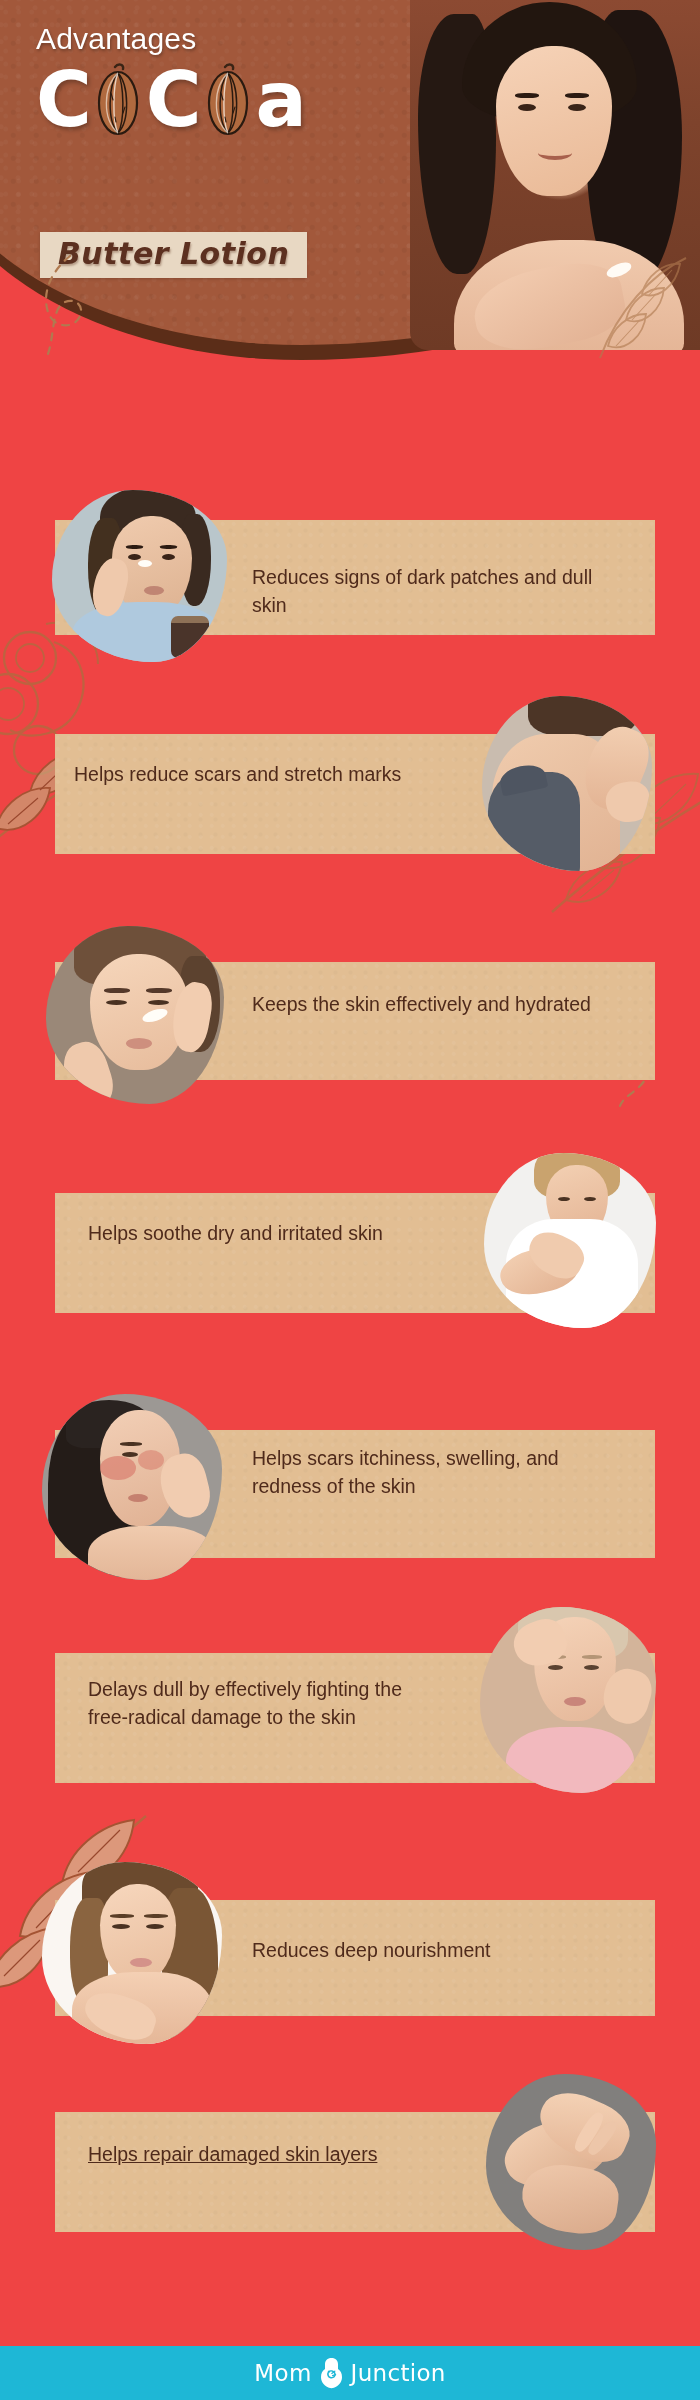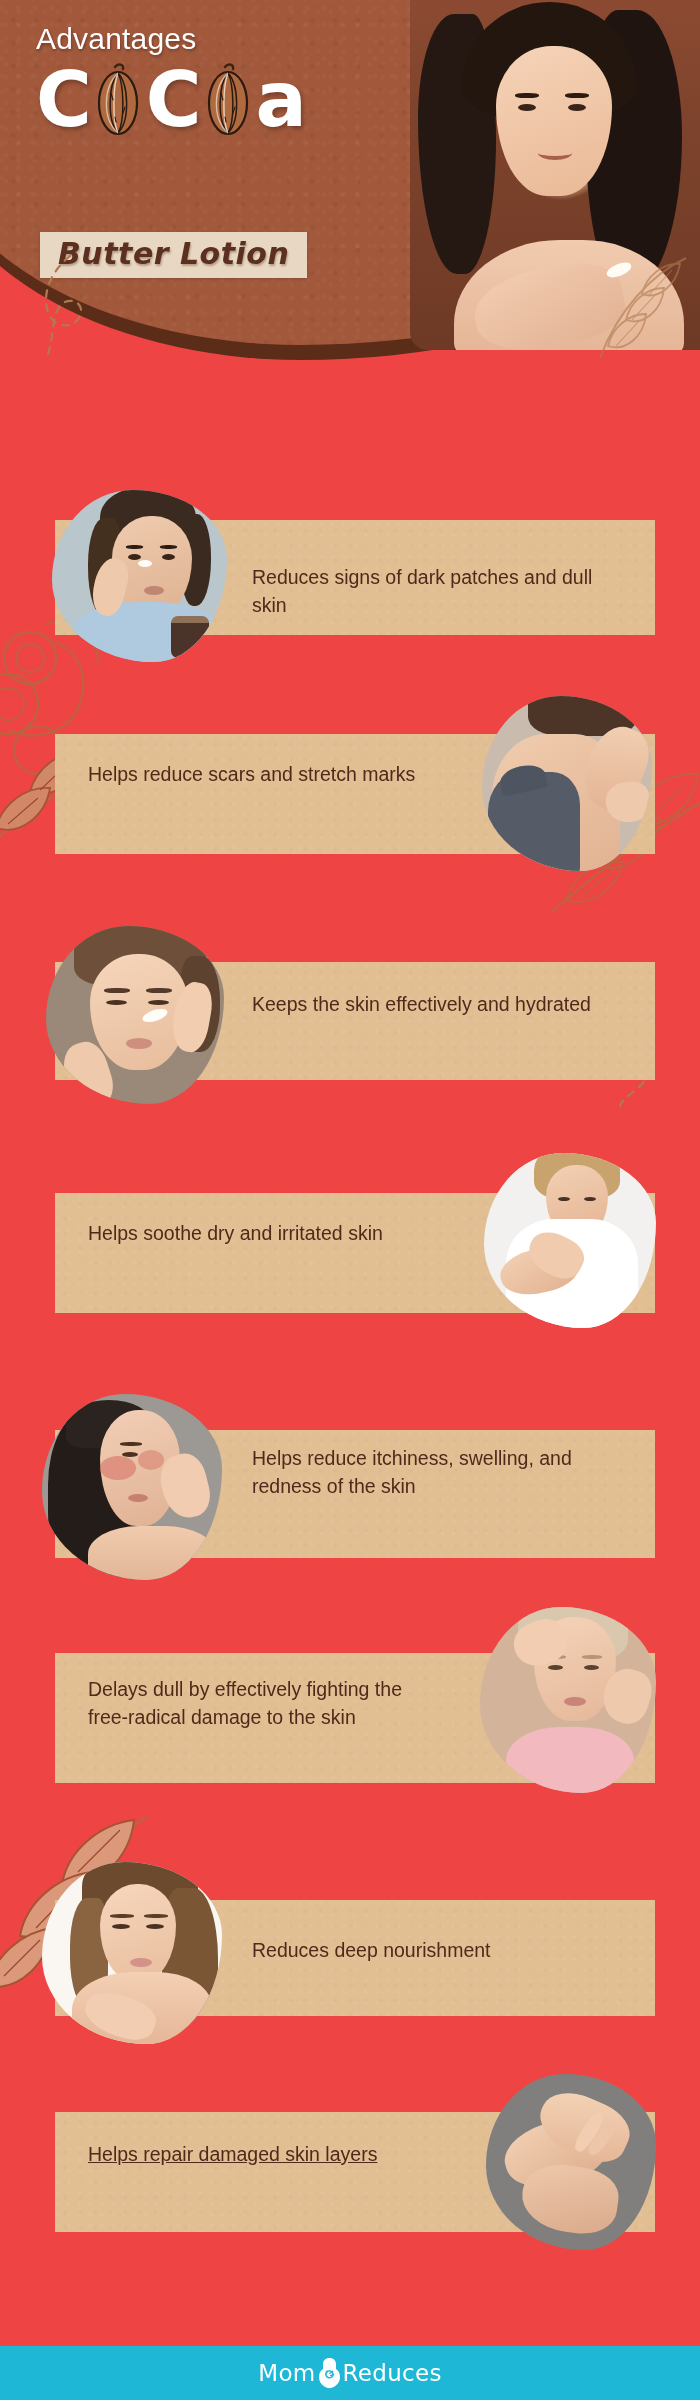--- a/index.html
+++ b/index.html
@@ -130,21 +130,21 @@
   .ph .head { position:absolute; border-radius:48% 48% 45% 45% / 42% 42% 58% 58%; }
   .ph .hair { position:absolute; }
   .ph .body { position:absolute; }
   .ph .hand { position:absolute; border-radius:45% 40% 40% 50%; }
 
   
   .footer {
     position:absolute; left:0; bottom:0; width:700px; height:54px;
     background:#1EB7D6; display:flex; align-items:center; justify-content:center;
   }
-  .logo-row { display:flex; align-items:center; gap:1px; }
+  .logo-row { display:flex; align-items:center; gap:7px; }
   .logo-text {
     color:#FFFFFF; font-size:23px; font-weight:400; letter-spacing:.3px;
     font-family:"DejaVu Sans", sans-serif;
   }
   .logo-mark { width:25px; height:32px; position:relative; }
 </style>
 </head>
 <body>
 
 <div class="page">
@@ -300,21 +300,21 @@
       <div class="ph">
         <div class="bg" style="background:#C9BCAF;"></div>
         <div class="hair" style="left:46px; top:-24px; width:110px; height:64px; background:#4C3526; border-radius:50% 50% 30% 30%;"></div>
         <div class="body" style="left:10px; top:38px; width:128px; height:150px; background:linear-gradient(150deg,#F0CCAE,#E0B191); border-radius:42% 36% 18% 26%;"></div>
         <div style="position:absolute; left:6px; top:76px; width:92px; height:110px; background:#555C67; border-radius:36% 30% 14% 20%;"></div>
         <div style="position:absolute; left:18px; top:70px; width:46px; height:26px; background:#4E5561; border-radius:50% 50% 10% 10%; transform:rotate(-12deg);"></div>
         <div class="hand" style="right:8px; top:30px; width:56px; height:84px; background:linear-gradient(160deg,#F3D0B3,#E2B292); transform:rotate(22deg);"></div>
         <div class="hand" style="right:2px; top:86px; width:44px; height:40px; background:#EFC9AC; transform:rotate(-8deg);"></div>
       </div>
     </div>
-    <div class="band-text" style="left:88px; top:50px; width:330px;">Helps reduce scars and stretch marks</div>
+    <div class="band-text" style="left:74px; top:50px; width:330px;">Helps reduce scars and stretch marks</div>
   </div>
 
   <div class="row" style="top:930px;">
     <div class="band" style="left:55px; top:32px; width:600px; height:118px;"></div>
     <div class="blob" style="left:46px; top:-4px; width:178px; height:178px;">
       <div class="ph">
         <div class="bg" style="background:#9A8878;"></div>
         <div class="hair" style="left:28px; top:-10px; width:132px; height:70px; background:#6E503A; border-radius:50% 50% 26% 26%;"></div>
         <div class="hair" style="right:4px; top:30px; width:40px; height:96px; background:#5C422F; border-radius:30% 46% 48% 40%;"></div>
         <div class="head" style="left:44px; top:28px; width:98px; height:116px; background:linear-gradient(160deg,#F6D6BB,#E7BC9C);"></div>
@@ -358,21 +358,21 @@
         <div class="head" style="left:58px; top:16px; width:80px; height:116px; background:linear-gradient(160deg,#F2CFB6,#E0B193);"></div>
         <div style="position:absolute; left:58px; top:62px; width:36px; height:24px; background:#D98070; border-radius:50%; opacity:.72;"></div>
         <div style="position:absolute; left:96px; top:56px; width:26px; height:20px; background:#D98070; border-radius:50%; opacity:.6;"></div>
         <div style="position:absolute; left:80px; top:58px; width:16px; height:5px; background:#4A3222; border-radius:50%;"></div>
         <div style="position:absolute; left:78px; top:48px; width:22px; height:4px; background:#4A3222; border-radius:40%;"></div>
         <div style="position:absolute; left:86px; top:100px; width:20px; height:8px; background:#C5806F; border-radius:50%;"></div>
         <div class="hand" style="right:14px; top:60px; width:46px; height:64px; background:#F1CCB0; transform:rotate(-14deg);"></div>
         <div class="body" style="left:46px; bottom:-16px; width:128px; height:70px; background:linear-gradient(180deg,#F0CBAE,#DFB091); border-radius:40% 40% 12% 12%;"></div>
       </div>
     </div>
-    <div class="band-text" style="left:252px; top:54px; width:360px;">Helps reduce itchiness, swelling, and redness of the skin</div>
+    <div class="band-text" style="left:252px; top:54px; width:360px;">Helps scars itchiness, swelling, and redness of the skin</div>
   </div>
 
   <div class="row" style="top:1625px;">
     <div class="band" style="left:55px; top:28px; width:600px; height:130px;"></div>
     <div class="blob" style="right:44px; top:-18px; width:176px; height:186px;">
       <div class="ph">
         <div class="bg" style="background:#D3B49A;"></div>
         <div class="hair" style="left:38px; top:-16px; width:110px; height:70px; background:#D9C7AE; border-radius:50% 50% 30% 30%;"></div>
         <div class="head" style="left:54px; top:10px; width:82px; height:104px; background:linear-gradient(160deg,#F5D3B8,#E5B89A);"></div>
         <div style="position:absolute; left:68px; top:58px; width:15px; height:5px; background:#5A4231; border-radius:50%;"></div>
@@ -427,17 +427,17 @@
   <div class="footer">
     <div class="logo-row">
       <span class="logo-text">Mom</span>
       <span class="logo-mark">
         <svg width="25" height="32" viewBox="0 0 25 32">
           <path d="M12.5 1 C16.6 1 19 3.6 19 7.2 L19 12 C21.6 13.6 23 16.6 23 20.2 C23 25 19.6 30 12.5 31.2 C5.4 30 2 25 2 20.2 C2 16.6 3.4 13.6 6 12 L6 7.2 C6 3.6 8.4 1 12.5 1 Z" fill="#FFFFFF"></path>
           <path d="M9.5 14.5 C11.6 13.4 14.4 13.8 15.6 15.8 C16.6 17.5 15.8 19.6 14 20.4 C12.2 21.2 10 20.4 9.2 18.6 C8.6 17.2 9 15.4 10.4 14.6" fill="none" stroke="#1EB7D6" stroke-width="1.5" stroke-linecap="round"></path>
           <path d="M12.8 16.4 L15.8 14.2 M13.6 18.6 L16.6 17.6" stroke="#1EB7D6" stroke-width="1.3" stroke-linecap="round"></path>
         </svg>
       </span>
-      <span class="logo-text">Reduces</span>
+      <span class="logo-text">Junction</span>
     </div>
   </div>
 
 </div>
 
 </body></html>

